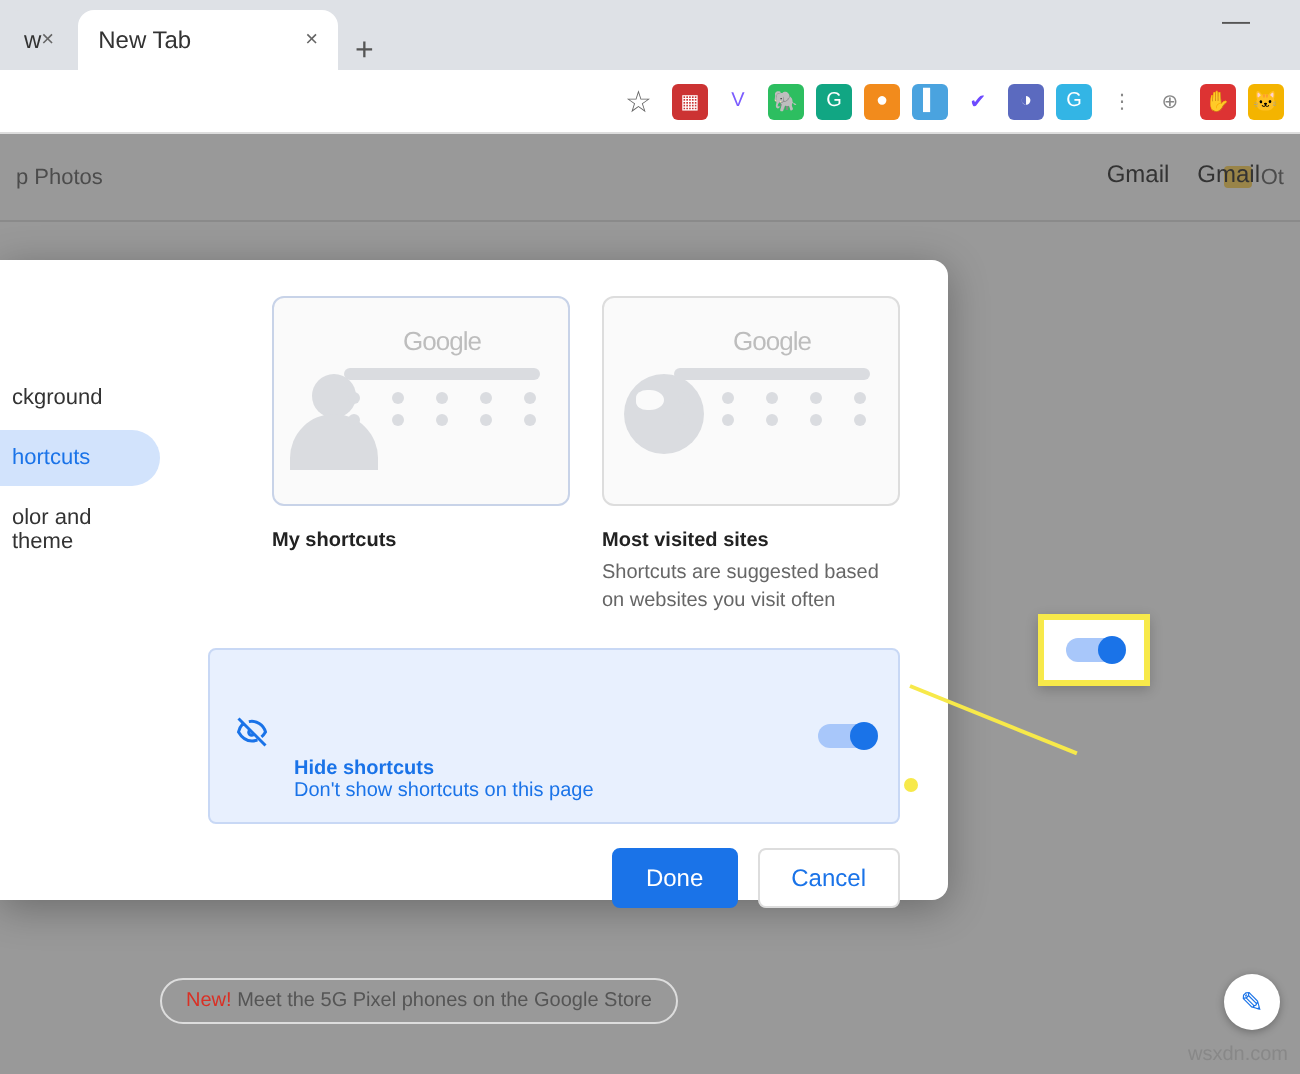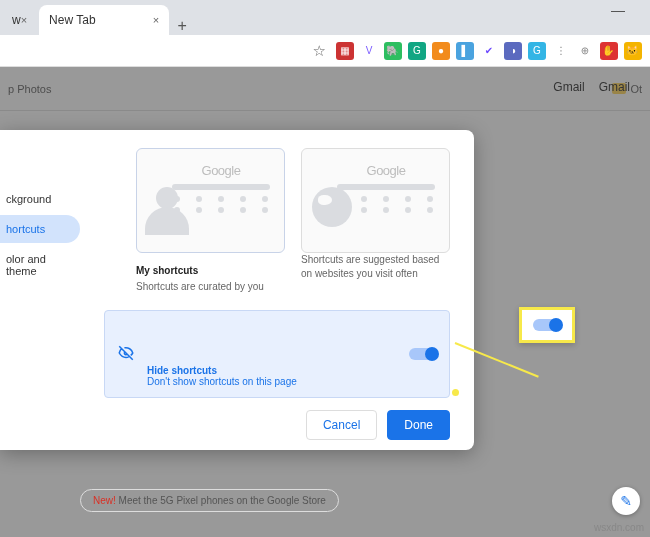--- a/index.html
+++ b/index.html
@@ -147,21 +147,20 @@
             <div class="dots-row">
                 <span class="dot"></span>
                 <span class="dot"></span>
                 <span class="dot"></span>
                 <span class="dot"></span>
                 <span class="dot"></span>
               </div>
           </div>
         </div>
         <div class="card-title">My shortcuts</div>
-        <div class="card-desc">Shortcuts are curated by you</div>
       </div>
       <div class="card">
         <div class="preview">
           <div class="globe"></div>
           <div class="mini-panel">
             <div class="mini-logo">Google</div>
             <div class="mini-bar"></div>
             <div class="dots-row">
                 <span class="dot"></span>
                 <span class="dot"></span>
@@ -171,42 +170,43 @@
               </div>
             <div class="dots-row">
                 <span class="dot"></span>
                 <span class="dot"></span>
                 <span class="dot"></span>
                 <span class="dot"></span>
                 <span class="dot"></span>
               </div>
           </div>
         </div>
+        <div class="card-title">Most visited sites</div>
         <div class="card-desc">Shortcuts are suggested based on websites you visit often</div>
       </div>
     </div>
 
     <div class="hide-row">
       <span class="eye-off">
         <svg width="18" height="18" viewBox="0 0 24 24" fill="none" stroke="#1a73e8" stroke-width="2">
             <path d="M3 3l18 18M10.6 10.6a2 2 0 102.8 2.8M9.9 5.1A9.5 9.5 0 0121 12c-.7 1.2-1.6 2.3-2.7 3.2M6.1 6.1A13 13 0 003 12c1.9 3.3 5.2 6 9 6 1.3 0 2.5-.3 3.6-.8"></path>
           </svg>
       </span>
       <div class="hide-text">
         <div class="t1">Hide shortcuts</div>
         <div class="t2">Don't show shortcuts on this page</div>
       </div>
       <div class="toggle">
           <div class="knob"></div>
         </div>
     </div>
 
     <div class="buttons">
+      <button class="btn primary">Done</button>
       <button class="btn">Cancel</button>
-      <button class="btn primary">Done</button>
     </div>
   </div>
 </div>
 
 <div class="callout">
   <div class="toggle">
       <div class="knob"></div>
     </div>
 </div>
 <div class="line"></div>

